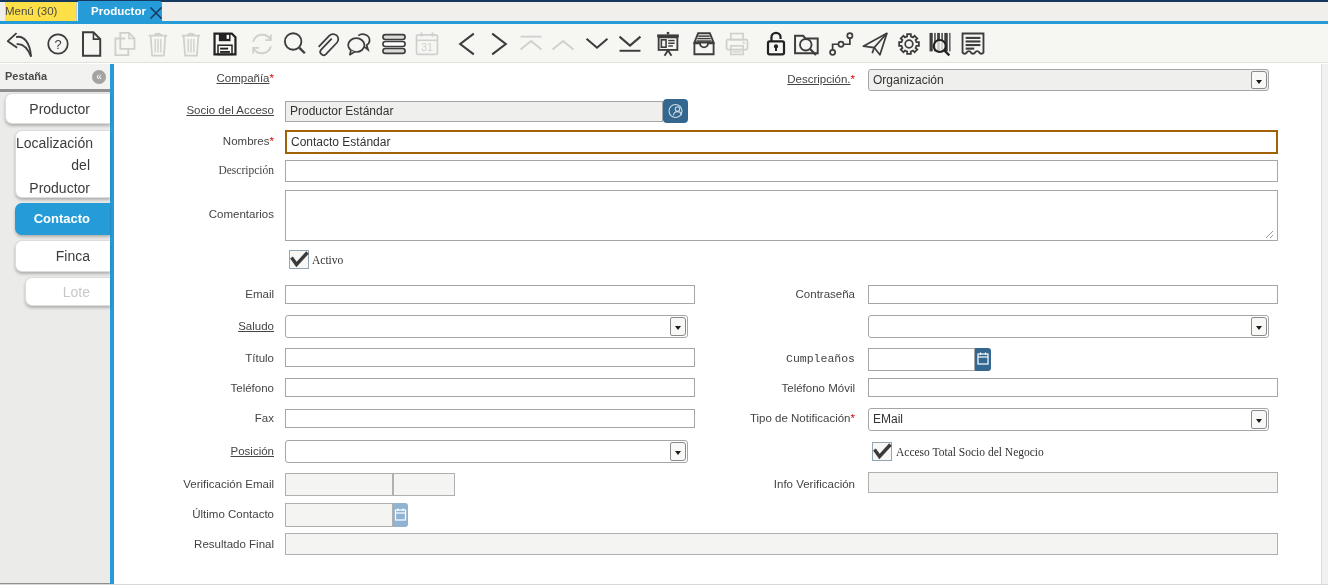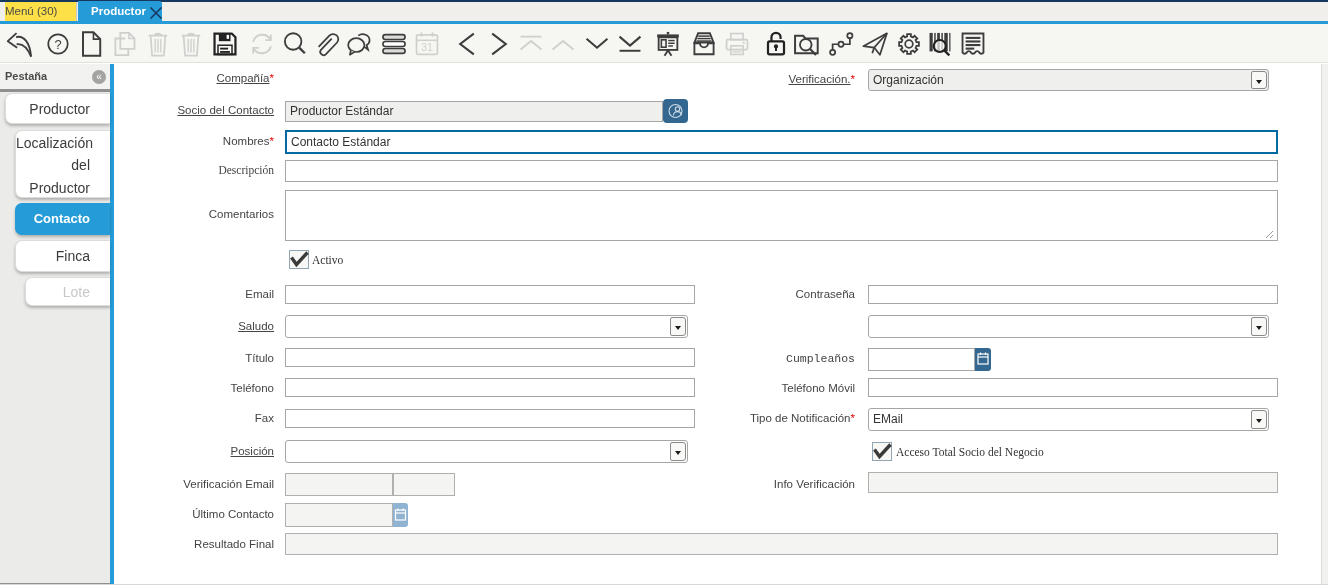--- a/index.html
+++ b/index.html
@@ -252,39 +252,39 @@
   <div id="st3" class="stab">Contacto</div>
   <div id="st4" class="stab">Finca</div>
   <div id="st5" class="stab">Lote</div>
 
   <div id="form" class="abs"></div>
   <div id="rightedge" class="abs"></div>
   <div class="abs" style="left:0; top:583px; width:110px; height:2px; background:#8f8f8f;"></div>
   <div id="footline" class="abs"></div>
 
   <div class="lbl" style="left:74px; top:72px; width:200px;"><u>Compañía</u><span class="req">*</span></div>
-  <div class="lbl" style="left:655px; top:73px; width:200px;"><u>Verificación.</u><span class="req">*</span></div>
+  <div class="lbl" style="left:655px; top:73px; width:200px;"><u>Descripción.</u><span class="req">*</span></div>
   <div class="combo cgrey" style="left:868px; top:69px; width:401px; height:22px;text-align:right;">
     <span class="ctext">Organización</span>
       <span class="cbtn"></span>
     </div>
 
-  <div class="lbl" style="left:74px; top:104px; width:200px;"><u>Socio del Contacto</u></div>
+  <div class="lbl" style="left:74px; top:104px; width:200px;"><u>Socio del Acceso</u></div>
   <div class="fld" style="left:285px; top:101px; width:378px; height:21px; line-height:19px; background:#efefee;">Productor Estándar</div>
   <div class="abs" style="left:663px; top:99px; width:25px; height:24px; background:#33678f; border-radius:4px;">
     <svg width="25" height="24" viewBox="0 0 25 24">
         <g stroke="#cfdbe6" fill="none" stroke-width="1.1">
     <circle cx="12.5" cy="12" r="6.5"></circle>
           <circle cx="14.5" cy="10" r="2.2"></circle>
     <path d="M10.5,16.5 C10.5,13.8 12,12.6 14.5,12.6 C17,12.6 18.3,13.8 18.3,16.3"></path>
         </g>
       </svg></div>
 
   <div class="lbl" style="left:74px; top:135px; width:200px;">Nombres<span class="req">*</span></div>
-  <div class="fld" style="left:285px; top:130px; width:993px; height:24px; border:2px solid #0369a1; line-height:20px;">Contacto Estándar</div>
+  <div class="fld" style="left:285px; top:130px; width:993px; height:24px; border:2px solid #a16207; line-height:20px;">Contacto Estándar</div>
 
   <div class="lbl" style="left:74px; top:164px; width:200px;font-family:Liberation Serif, serif;">Descripción</div>
   <div class="fld" style="left:285px; top:160px; width:993px; height:22px;"></div>
 
   <div class="lbl" style="left:74px; top:208px; width:200px;">Comentarios</div>
   <div class="fld" style="left:285px; top:190px; width:993px; height:51px;"></div>
   <svg class="abs" style="left:1265px; top:230px;" width="10" height="9" viewBox="0 0 10 9">
     <path d="M1,8 L8,1 M5,8 L8,5" stroke="#999" stroke-width="1" fill="none"></path>
     </svg>
 

